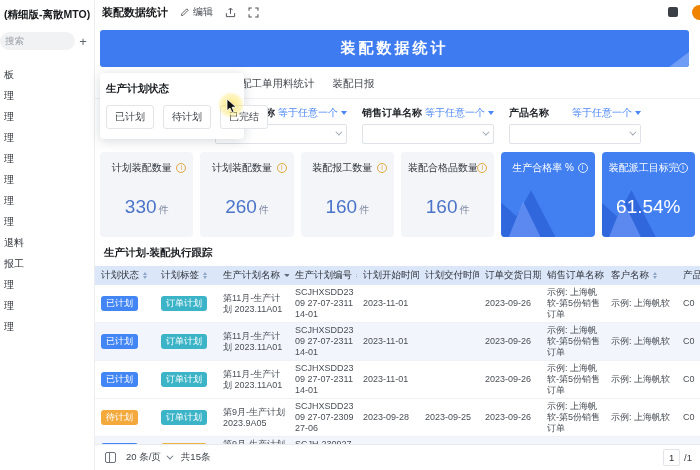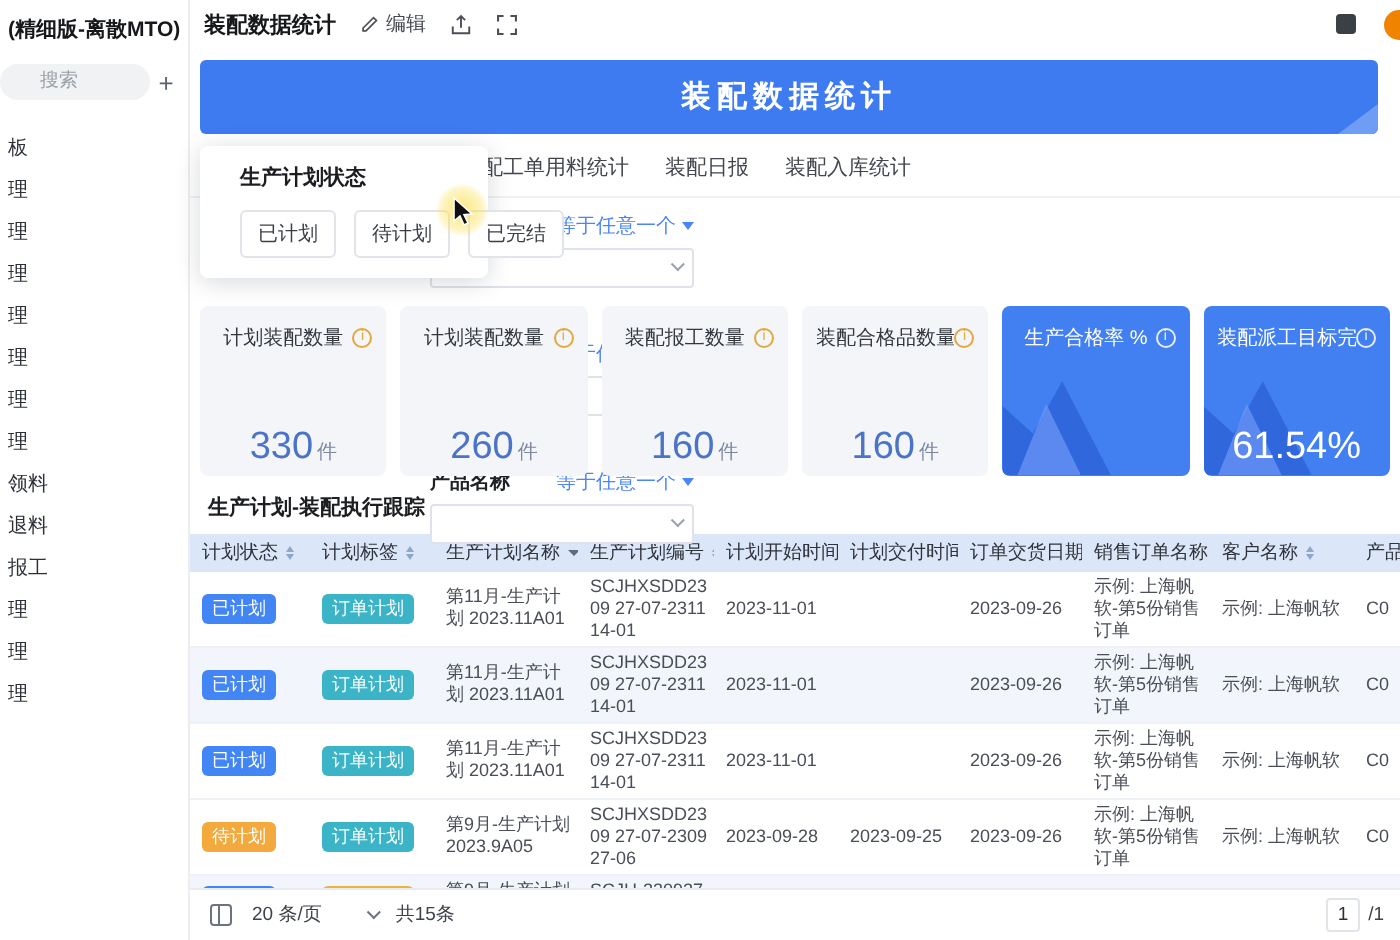--- a/index.html
+++ b/index.html
@@ -5,21 +5,21 @@
   * { margin:0; padding:0; box-sizing:border-box; }
   html,body { width:700px; height:470px; overflow:hidden; background:#fff;
     font-family:"Liberation Sans","DejaVu Sans",sans-serif; }
   .app { position:relative; display:flex; width:700px; height:470px; background:#fff; overflow:hidden; }
 
   
   .sidebar { width:95px; min-width:95px; border-right:1px solid #ededf0; padding-top:6px; background:#fff; }
   .sb-title { font-size:10.5px; font-weight:bold; color:#17181b; padding:2px 0 10px 4px; white-space:nowrap; overflow:hidden; }
   .sb-search { display:flex; align-items:center; margin:0 3px 0 0; }
   .sb-input { flex:1; background:#f1f2f4; border-radius:9px; height:18px; line-height:18px;
-    color:#9aa0a8; font-size:9.5px; padding-left:20px; white-space:nowrap; overflow:hidden; }
+    color:#9aa0a8; font-size:9.5px; padding-left:5px; white-space:nowrap; overflow:hidden; }
   .sb-plus { color:#5d646d; font-size:13px; width:16px; text-align:center; cursor:pointer; }
   .sb-menu { margin-top:14px; }
   .sb-item { height:21px; line-height:21px; font-size:10px; color:#2c3037; padding-left:4px;
     white-space:nowrap; overflow:hidden; cursor:pointer; }
   .sb-item.active { background:#e9ebef; border-radius:0 3px 3px 0; }
 
   
   .main { flex:1; min-width:0; display:flex; flex-direction:column; position:relative; background:#fff; }
   .topbar { height:25px; display:flex; align-items:center; gap:12px; padding-left:7px; }
   .tb-title { font-size:11px; font-weight:bold; color:#17181a; white-space:nowrap; }
@@ -34,45 +34,45 @@
   .banner-title { color:#fff; font-size:15px; font-weight:bold; letter-spacing:3px; }
   .banner-deco { position:absolute; right:0; bottom:0; width:20px; height:15px; background:#6f9cf5;
     clip-path:polygon(100% 0,100% 100%,0 100%); }
 
   .tabs { display:flex; gap:18px; padding:0 9px; margin-top:6px; height:26px; align-items:flex-end;
     border-bottom:1px solid #eef1f5; }
   .tab { font-size:10.5px; color:#42464d; padding-bottom:6px; cursor:pointer; white-space:nowrap; border-bottom:2px solid transparent; margin-bottom:-1px; }
   .tab.active { color:#2e6bf2; border-bottom-color:#2e6bf2; }
 
   
-  .filters { height:50px; display:flex; gap:26px; padding:7px 0 0 120px; position:relative;flex-direction:column; }
+  .filters { height:50px; display:flex; gap:15px; padding:7px 0 0 120px; position:relative; }
   .fgroup { width:132px; min-width:80px; }
   .fg-top { display:flex; justify-content:space-between; align-items:center; font-size:10px; margin-bottom:4px; white-space:nowrap; }
   .fg-label { color:#1e2126; font-weight:bold; }
   .fg-op { color:#4a86f7; cursor:pointer; display:flex; align-items:center; gap:3px; }
   .caret-dn { width:0; height:0; border-left:3.5px solid transparent; border-right:3.5px solid transparent; border-top:4px solid #4a86f7; }
   .fg-select { height:20px; border:1px solid #dfe2e8; border-radius:2px; background:#fff;
     display:flex; align-items:center; padding:0 6px; cursor:pointer; font-size:10px; color:#2c3036; }
   .fg-select .chev { margin-left:auto; width:5px; height:5px; border-right:1px solid #9aa2ad; border-bottom:1px solid #9aa2ad; transform:rotate(45deg) translateY(-2px); }
 
   .status-panel { position:absolute; left:5px; top:73px; width:144px; background:#fff; border-radius:4px;
-    box-shadow:0 2px 12px rgba(31,45,61,.18); padding:9px 20px 10px; z-index:20; }
+    box-shadow:0 2px 12px rgba(31,45,61,.18); padding:9px 6px 10px; z-index:20; }
   .sp-title { font-size:10.5px; font-weight:bold; color:#1b1d21; margin-bottom:9px; }
   .sp-opts { display:flex; gap:9px; }
   .sp-btn { border:1px solid #e1e4e9; border-radius:3px; background:#fff; padding:4px 8px;
     font-size:10px; color:#3b3f46; cursor:pointer; white-space:nowrap; font-family:inherit; }
 
   
   .cards { display:flex; gap:7px; margin:4px 5px 0; }
   .card { flex:1; min-width:0; height:85px; border-radius:4px; background:#f3f5f8; position:relative; overflow:hidden; padding-top:9px; }
   .card-head { display:flex; align-items:center; padding:0 7px; }
   .card-label { flex:1; min-width:0; text-align:center; font-size:10px; color:#33373e; white-space:nowrap; overflow:hidden; }
   .info-i { width:10px; height:10px; min-width:10px; border:1px solid #e2a83e; border-radius:50%;
     color:#e2a83e; font-size:7px; line-height:8px; text-align:center; cursor:pointer; font-style:normal; }
-  .card-value { position:absolute; left:0; right:0; top:60px; text-align:center; font-size:19px; color:#4b74c9; white-space:nowrap; }
+  .card-value { position:absolute; left:0; right:0; top:44px; text-align:center; font-size:19px; color:#4b74c9; white-space:nowrap; }
   .card-value .unit { font-size:10px; color:#7d87a0; margin-left:2px; }
   .card.blue { background:#4280f2; }
   .card.blue .card-label { color:#fff; }
   .card.blue .card-value { color:#fff; }
   .card.blue .info-i { border-color:rgba(255,255,255,.85); color:rgba(255,255,255,.9); }
   .mt1 { position:absolute; bottom:0; left:0; width:58%; height:58%; background:#2d63d8;
     clip-path:polygon(0 100%,0 30%,28% 58%,55% 5%,100% 100%); opacity:.85; }
   .mt2 { position:absolute; bottom:0; left:8%; width:34%; height:42%; background:#6d99f6;
     clip-path:polygon(0 100%,45% 0,100% 100%); opacity:.7; }
 
@@ -94,21 +94,21 @@
   tbody tr:nth-child(2), tbody tr:nth-child(5) { background:#f2f6fc; }
   .badge { display:inline-block; padding:2px 5px; border-radius:3px; color:#fff; font-size:9px; white-space:nowrap; }
   .badge.blue { background:#4285f4; } .badge.teal { background:#3cb4c7; }
   .badge.amber { background:#f3a93c; } .badge.gold { background:#ecb43d; }
 
   
   .footer { height:26px; border-top:1px solid #e8ebef; background:#fff; display:flex; align-items:center;
     gap:10px; padding:0 8px 0 10px; font-size:9.5px; color:#3e434a; margin-top:auto; }
   .cols-icon { width:11px; height:11px; border:1px solid #6b7280; border-radius:2px; position:relative; cursor:pointer; }
   .cols-icon:before { content:""; position:absolute; left:3px; top:0; bottom:0; width:1px; background:#6b7280; }
-  .psize { display:flex; align-items:center; gap:22px; cursor:pointer; }
+  .psize { display:flex; align-items:center; gap:5px; cursor:pointer; }
   .psize .chev { width:5px; height:5px; border-right:1px solid #6b7280; border-bottom:1px solid #6b7280; transform:rotate(45deg) translateY(-2px); }
   .pg-right { margin-left:auto; display:flex; align-items:center; gap:4px; }
   .page-box { min-width:17px; height:17px; border:1px solid #e1e5ea; border-radius:2px; background:#fff;
     text-align:center; line-height:16px; font-size:9.5px; color:#2c3036; cursor:pointer; }
 
   
   .cursor { position:absolute; left:216px; top:90px; width:34px; height:34px; z-index:60; pointer-events:none; }
   .cursor .glow { position:absolute; left:2px; top:2px; width:26px; height:26px; border-radius:50%;
     background:radial-gradient(circle, rgba(250,225,80,.75) 0%, rgba(250,225,80,.35) 55%, rgba(250,225,80,0) 75%); }
   .cursor svg { position:absolute; left:10px; top:8px; }
@@ -126,21 +126,20 @@
     </div>
     <div class="sb-menu" id="sb-menu">
         <div class="sb-item">板</div>
         <div class="sb-item">理</div>
         <div class="sb-item">理</div>
         <div class="sb-item">理</div>
         <div class="sb-item">理</div>
         <div class="sb-item">理</div>
         <div class="sb-item">理</div>
         <div class="sb-item">理</div>
-        <div class="sb-item">领料</div>
         <div class="sb-item">退料</div>
         <div class="sb-item">报工</div>
         <div class="sb-item">理</div>
         <div class="sb-item">理</div>
         <div class="sb-item">理</div>
       </div>
   </div>
 
   <div class="main">
 
@@ -172,21 +171,20 @@
 
     <div class="banner">
       <span class="banner-title">装配数据统计</span>
       <span class="banner-deco"></span>
     </div>
 
     <div class="tabs" id="tabs">
         <div class="tab active">生产计划-装配执行跟踪</div>
         <div class="tab">装配工单用料统计</div>
         <div class="tab">装配日报</div>
-        <div class="tab">装配入库统计</div>
       </div>
 
     <div class="filters" id="filters">
         <div class="fgroup">
           <div class="fg-top">
             <span class="fg-label">生产计划名称</span>
             <span class="fg-op">等于任意一个<span class="caret-dn"></span></span>
           </div>
           <div class="fg-select">
             <span class="chev"></span>

